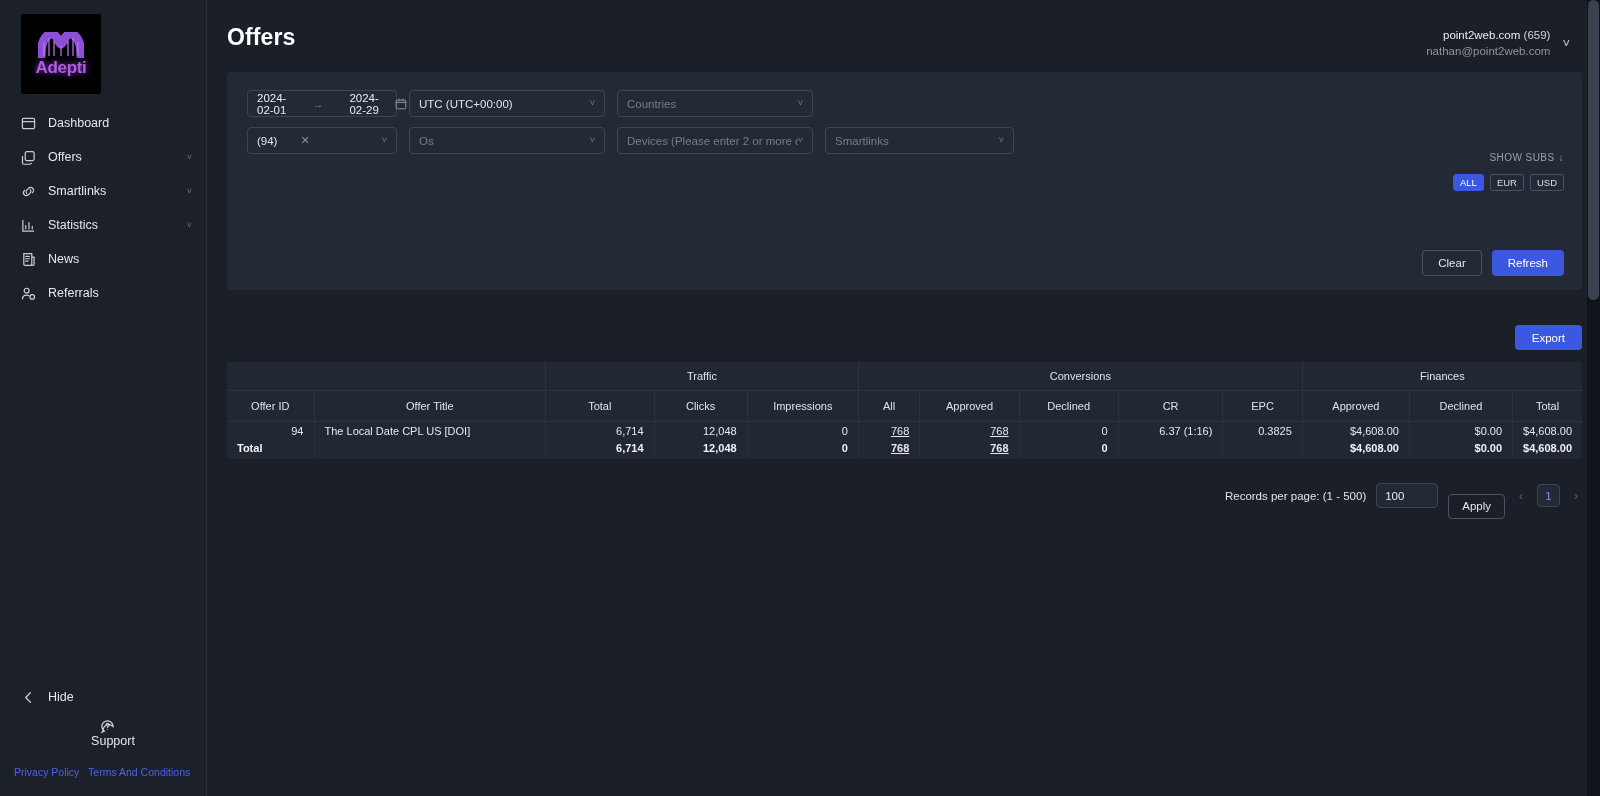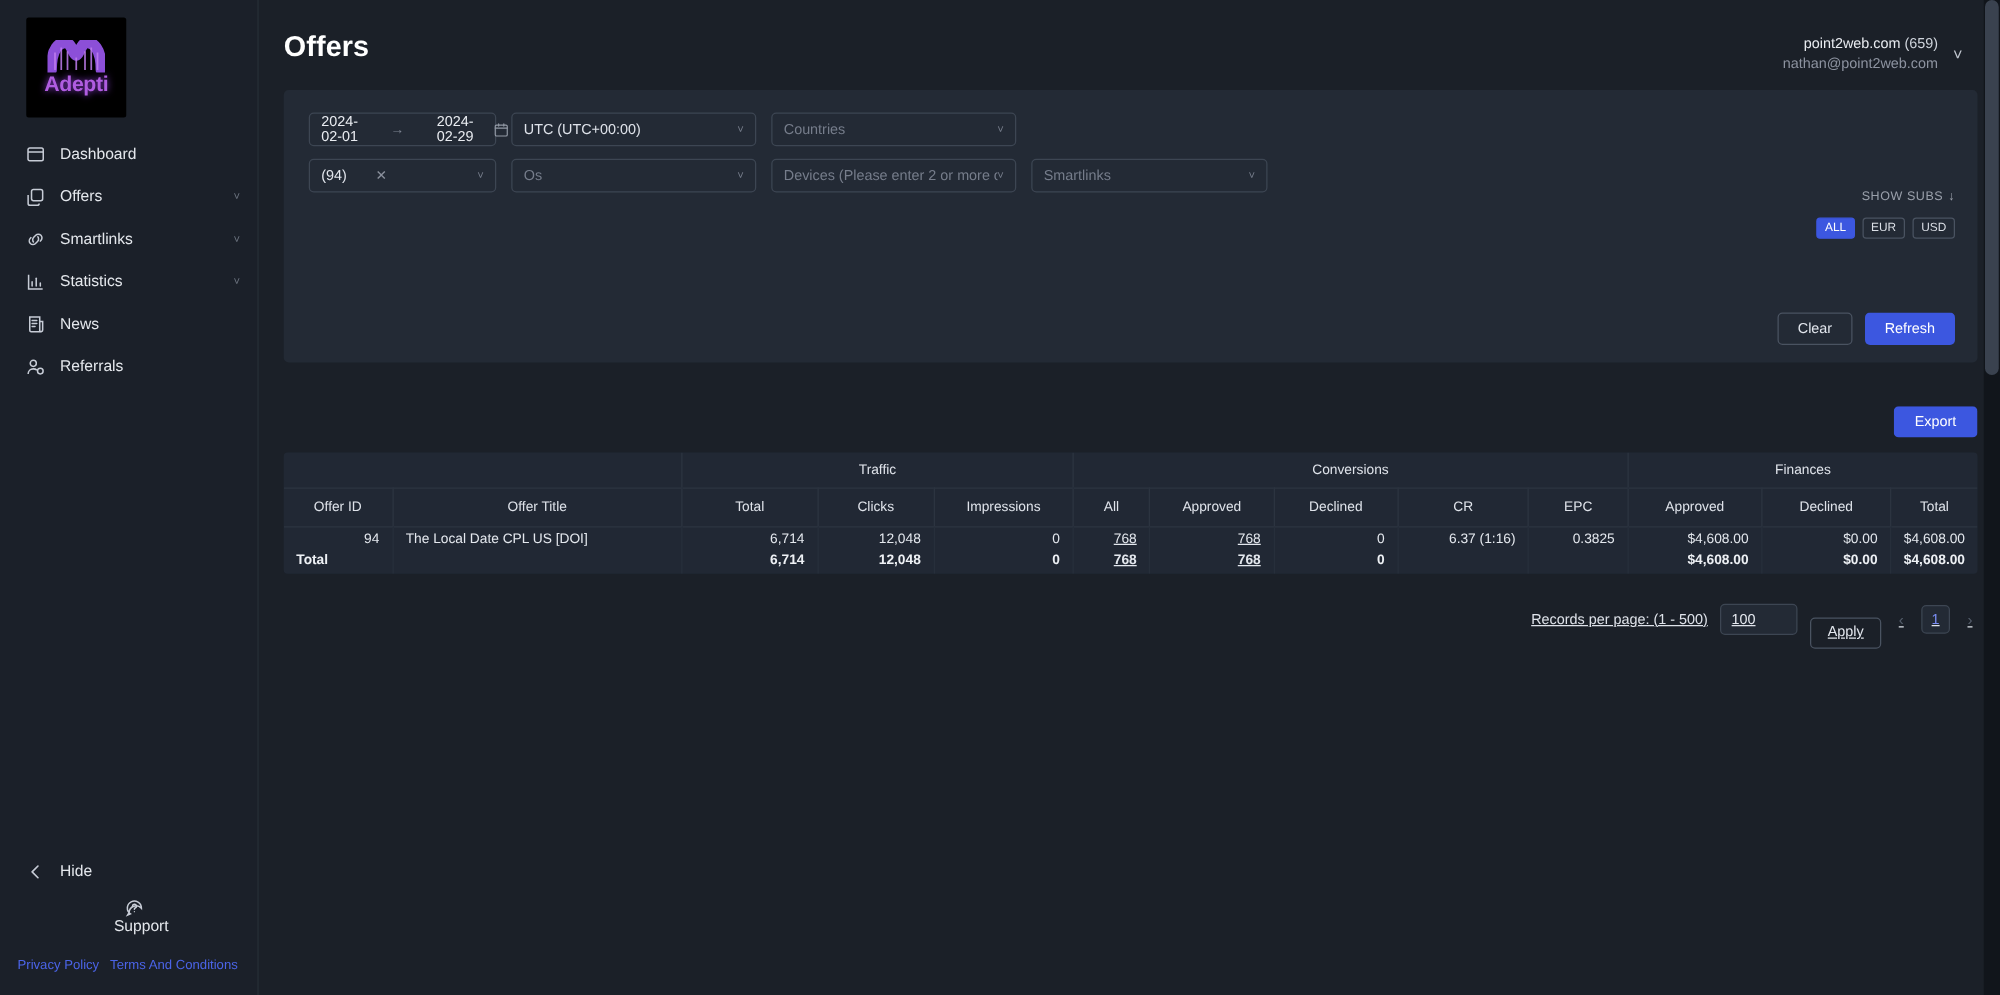--- a/index.html
+++ b/index.html
@@ -203,21 +203,21 @@
   .l { text-align: left; }
   .link-num {
     color: #e4e8ee; text-decoration: underline;
     cursor: pointer;
   }
 
   
   .pager {
     display: flex; align-items: center; justify-content: flex-end;
     gap: 10px; margin: 14px 18px 0 20px;
-    font-size: 11.5px; color: #dfe3ea; text-decoration: underline;
+    font-size: 11.5px; color: #dfe3ea;
   }
   .pager-input {
     width: 62px; height: 25px;
     background: #232a35; border: 1px solid #3d4653;
     border-radius: 4px; color: #e6eaf0;
     font-size: 11.5px; padding: 0 8px;
     font-family: "Liberation Sans", sans-serif;
   }
   .pg-arrow {
     color: #555e6c; font-size: 12px; cursor: pointer;

